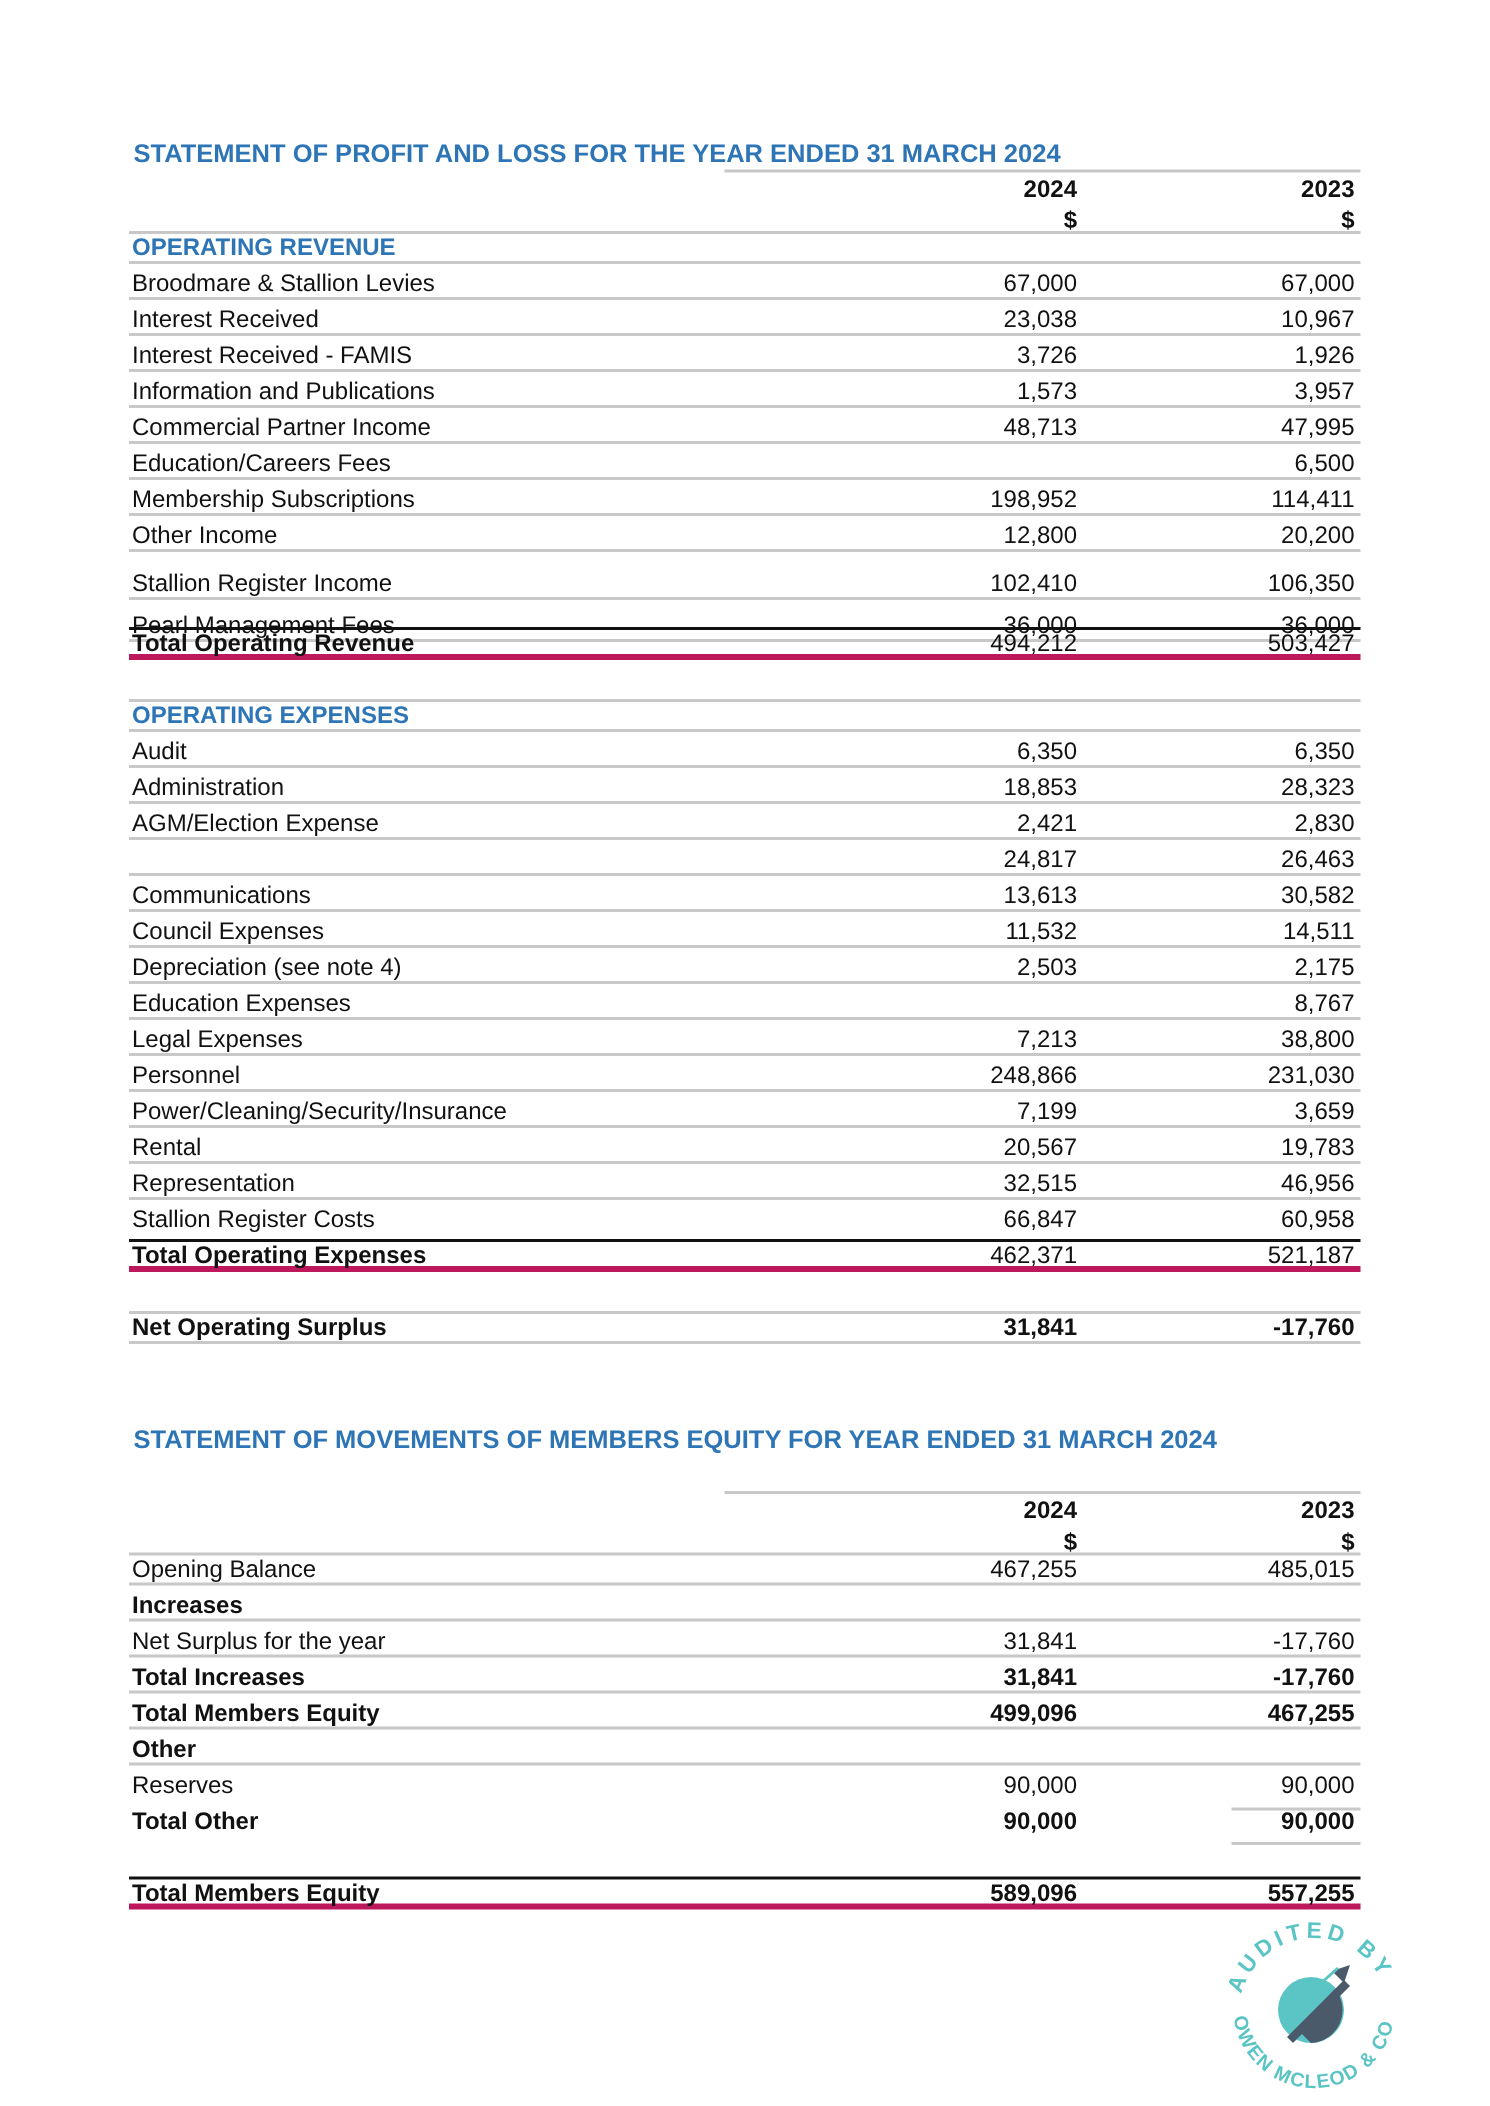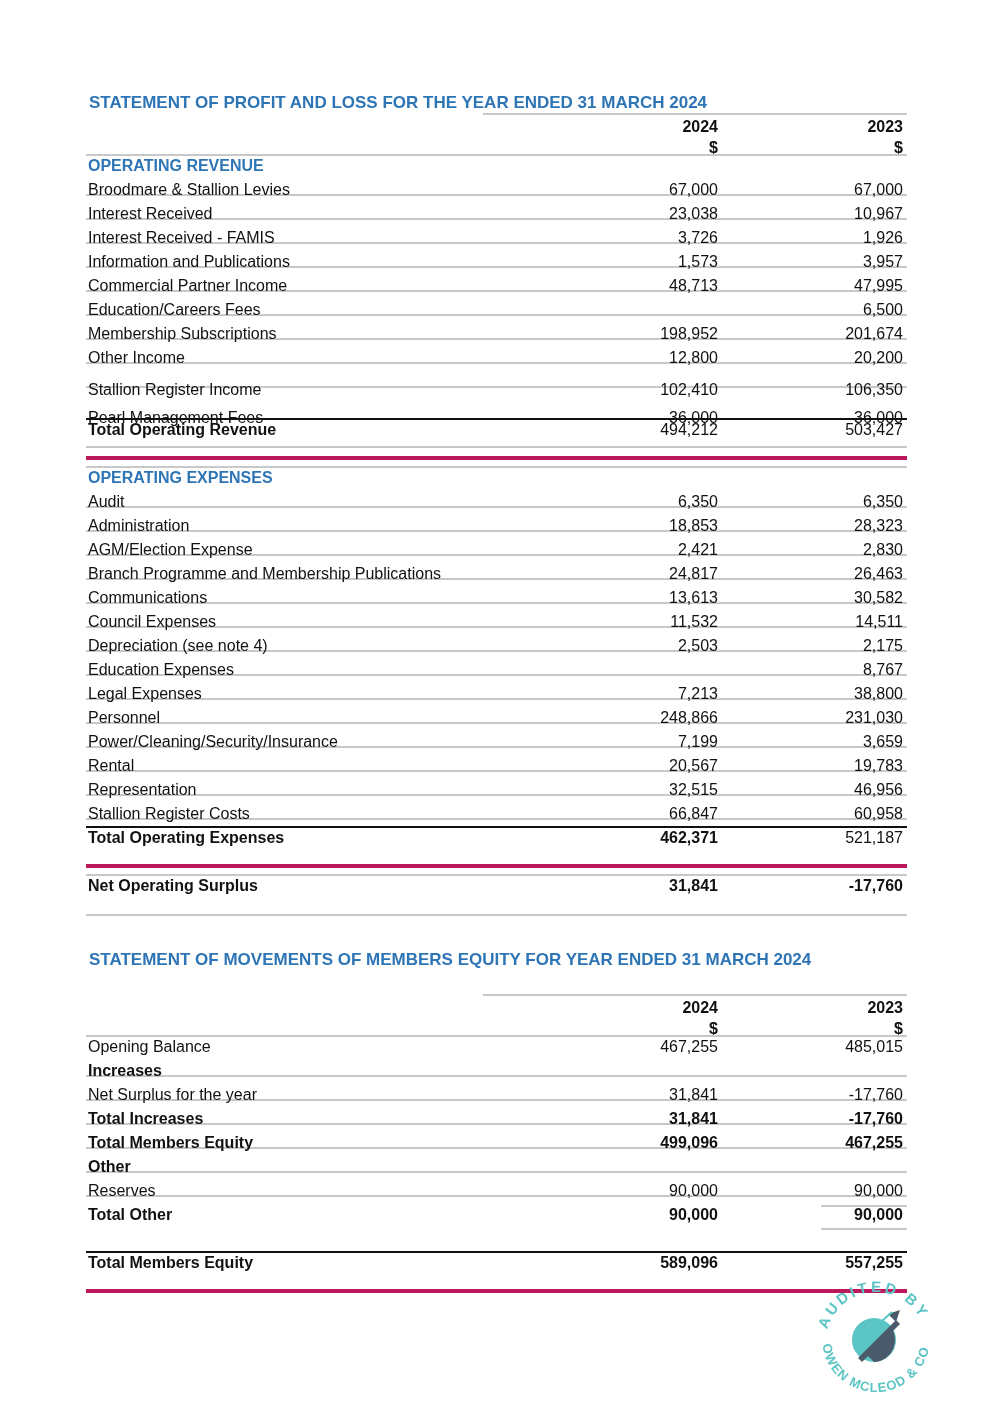--- a/index.html
+++ b/index.html
@@ -1,20 +1,20 @@
 <!DOCTYPE html>
 <html><head>
 <meta charset="utf-8">
 <style>
   html, body { margin:0; padding:0; background:#ffffff; }
   body { width:993px; height:1404px; position:relative; overflow:hidden;
          font-family:"Liberation Sans", sans-serif; color:#111; }
   .page { position:absolute; left:86px; top:0; width:821px; }
   .title { position:absolute; left:3px; font-size:17px; font-weight:bold; color:#2e75b6; white-space:nowrap; }
-  .row { position:absolute; left:0; width:821px; height:40px; border-bottom:2px solid #c8c8c8; box-sizing:border-box; font-size:16px; }
+  .row { position:absolute; left:0; width:821px; height:20px; border-bottom:2px solid #c8c8c8; box-sizing:border-box; font-size:16px; }
   .row .lbl { position:absolute; left:2px; top:1px; white-space:nowrap; }
   .row .c1 { position:absolute; right:189px; top:1px; text-align:right; }
   .row .c2 { position:absolute; right:4px; top:1px; text-align:right; }
   .row.bold { font-weight:bold; }
   .row.sec .lbl { color:#2e75b6; font-weight:bold; }
   .row.nobd { border-bottom:none; }
   .row.thick { border-bottom:4px solid #be185d; }
   .line { position:absolute; height:2px; background:#c8c8c8; }
   .line.dark { background:#111; }
   .hdr { position:absolute; font-size:16px; font-weight:bold; text-align:center; }
@@ -64,21 +64,21 @@
         <span class="c2">47,995</span>
       </div>
       <div class="row" style="top: 300px;">
         <span class="lbl">Education/Careers Fees</span>
         <span class="c1"></span>
         <span class="c2">6,500</span>
       </div>
       <div class="row" style="top: 324px;">
         <span class="lbl">Membership Subscriptions</span>
         <span class="c1">198,952</span>
-        <span class="c2">201,674</span>
+        <span class="c2">114,411</span>
       </div>
       <div class="row" style="top: 348px;">
         <span class="lbl">Other Income</span>
         <span class="c1">12,800</span>
         <span class="c2">20,200</span>
       </div>
       <div class="row" style="top: 372px; margin-top: 36px;">
         <span class="lbl">Pearl Management Fees</span>
         <span class="c1">36,000</span>
         <span class="c2">36,000</span>
@@ -112,21 +112,20 @@
         <span class="lbl">Administration</span>
         <span class="c1">18,853</span>
         <span class="c2">28,323</span>
       </div>
       <div class="row" style="top: 540px;">
         <span class="lbl">AGM/Election Expense</span>
         <span class="c1">2,421</span>
         <span class="c2">2,830</span>
       </div>
       <div class="row" style="top: 564px;">
-        <span class="lbl">Branch Programme and Membership Publications</span>
         <span class="c1">24,817</span>
         <span class="c2">26,463</span>
       </div>
       <div class="row" style="top: 588px;">
         <span class="lbl">Communications</span>
         <span class="c1">13,613</span>
         <span class="c2">30,582</span>
       </div>
       <div class="row" style="top: 612px;">
         <span class="lbl">Council Expenses</span>
@@ -171,21 +170,21 @@
       <div class="row nobd" style="top: 804px;">
         <span class="lbl">Stallion Register Costs</span>
         <span class="c1">66,847</span>
         <span class="c2">60,958</span>
       </div>
     </div>
 
   <div class="line dark" style="left:0;top:826px;width:821px"></div>
   <div class="row bold thick" style="top:828px">
     <span class="lbl">Total Operating Expenses</span>
-    <span class="c1" style="font-weight:bold">462,371</span>
+    <span class="c1" style="font-weight:normal">462,371</span>
     <span class="c2" style="font-weight:normal">521,187</span>
   </div>
 
   <div class="line" style="left:0;top:874px;width:821px"></div>
   <div class="row bold" style="top:876px">
     <span class="lbl">Net Operating Surplus</span>
     <span class="c1">31,841</span>
     <span class="c2">-17,760</span>
   </div>
 

